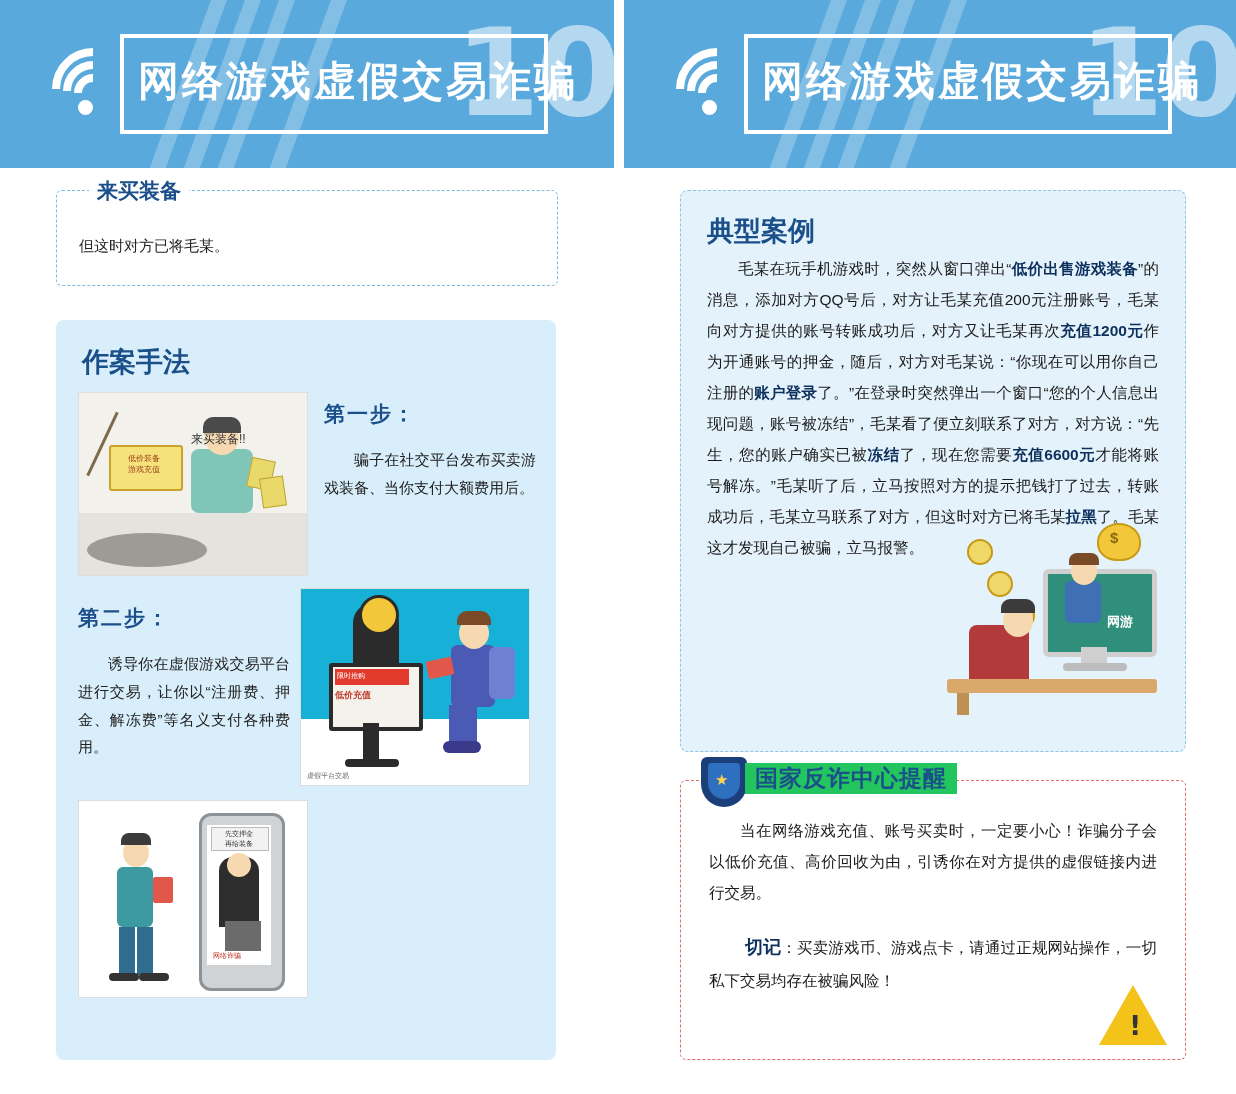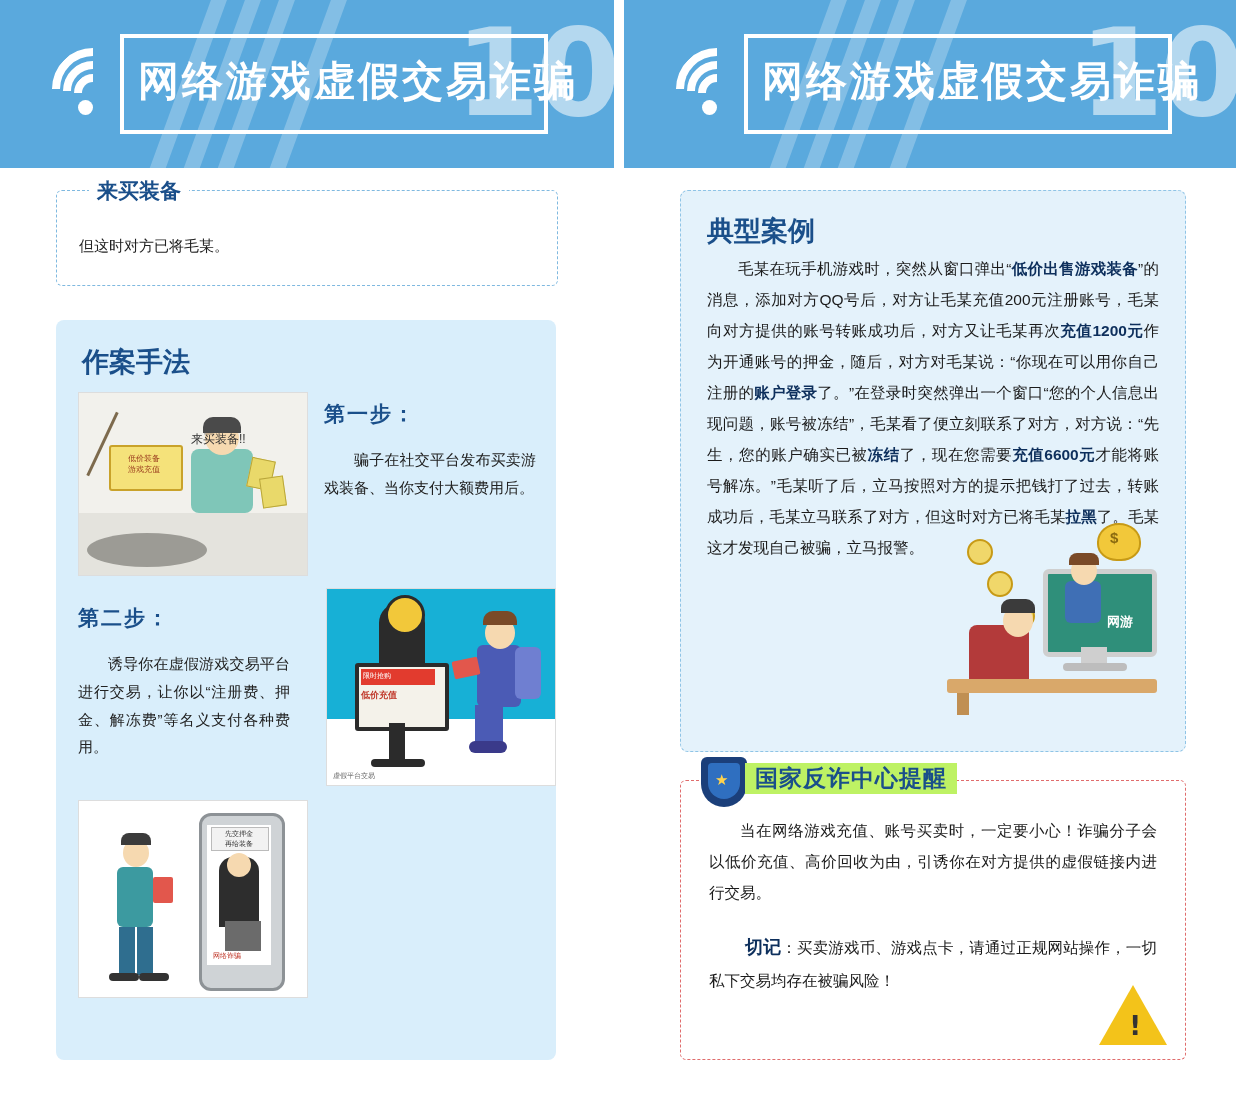--- a/index.html
+++ b/index.html
@@ -94,21 +94,21 @@
   .case-p{
     position:absolute;left:26px;top:62px;width:452px;
     font-size:15.5px;color:#1b1b1b;line-height:2.0;text-align:justify;
   }
   .case-p b{color:#0d2f5c;}
   .warn{
     position:absolute;left:56px;top:612px;width:504px;height:278px;
     border:1px dashed #e06c6c;border-radius:6px;background:#ffffff;
   }
   .t-warn{
-    position:absolute;left:64px;top:-18px;background:#bef264;padding:0 10px;
+    position:absolute;left:64px;top:-18px;background:#22c55e;padding:0 10px;
     font-size:23px;font-weight:bold;color:#1a4f8a;letter-spacing:1px;
     font-family:"DejaVu Sans","Liberation Sans",sans-serif;
   }
   .badge{
     position:absolute;left:20px;top:-24px;width:46px;height:50px;
   }
   .badge .shield{
     position:absolute;left:0;top:0;width:46px;height:50px;background:#1b3f7a;
     border-radius:6px 6px 23px 23px;
   }
@@ -194,21 +194,21 @@
       <div style="position:absolute;left:124px;top:24px;width:38px;height:16px;background:#4a4a4a;border-radius:10px 10px 0 0;"></div>
       <div style="position:absolute;left:112px;top:8px;font-size:12px;color:#333;margin-top:30px;">来买装备!!</div>
       <div style="position:absolute;left:170px;top:66px;width:22px;height:28px;background:#e9d96a;border:1px solid #b9a63a;transform:rotate(12deg);"></div>
       <div style="position:absolute;left:182px;top:84px;width:22px;height:28px;background:#e9d96a;border:1px solid #b9a63a;transform:rotate(-8deg);"></div>
     </div>
     <div class="step" style="left:268px;top:80px;width:212px;">
       <div class="step-title">第一步：</div>
       <div class="step-body" style="margin-top:18px;text-indent:2em;">骗子在社交平台发布买卖游戏装备、当你支付大额费用后。</div>
     </div>
 
-    <div class="art" style="left:270px;top:268px;width:228px;height:196px;background:#ffffff;border:1px solid #ddd;">
+    <div class="art" style="left:244px;top:268px;width:228px;height:196px;background:#ffffff;border:1px solid #ddd;">
       <div style="position:absolute;left:0;top:0;width:228px;height:130px;background:#17b0d6;"></div>
       <div style="position:absolute;left:0;top:130px;width:228px;height:66px;background:#ffffff;"></div>
       <div style="position:absolute;left:28px;top:74px;width:86px;height:60px;background:#f4f2ea;border:4px solid #2b2b2b;border-radius:3px;"></div>
       <div style="position:absolute;left:34px;top:80px;width:74px;height:16px;background:#e23b2e;"></div>
       <div style="position:absolute;left:36px;top:82px;font-size:7px;color:#fff;">限时抢购</div>
       <div style="position:absolute;left:34px;top:100px;font-size:9px;color:#c0392b;font-weight:bold;">低价充值</div>
       <div style="position:absolute;left:62px;top:134px;width:16px;height:40px;background:#2b2b2b;"></div>
       <div style="position:absolute;left:44px;top:170px;width:54px;height:8px;background:#2b2b2b;border-radius:4px;"></div>
       <div style="position:absolute;left:52px;top:14px;width:46px;height:62px;background:#2b2b2b;border-radius:20px 20px 0 0;"></div>
       <div style="position:absolute;left:58px;top:6px;width:34px;height:34px;background:#f2c83a;border-radius:50%;border:3px solid #2b2b2b;"></div>

